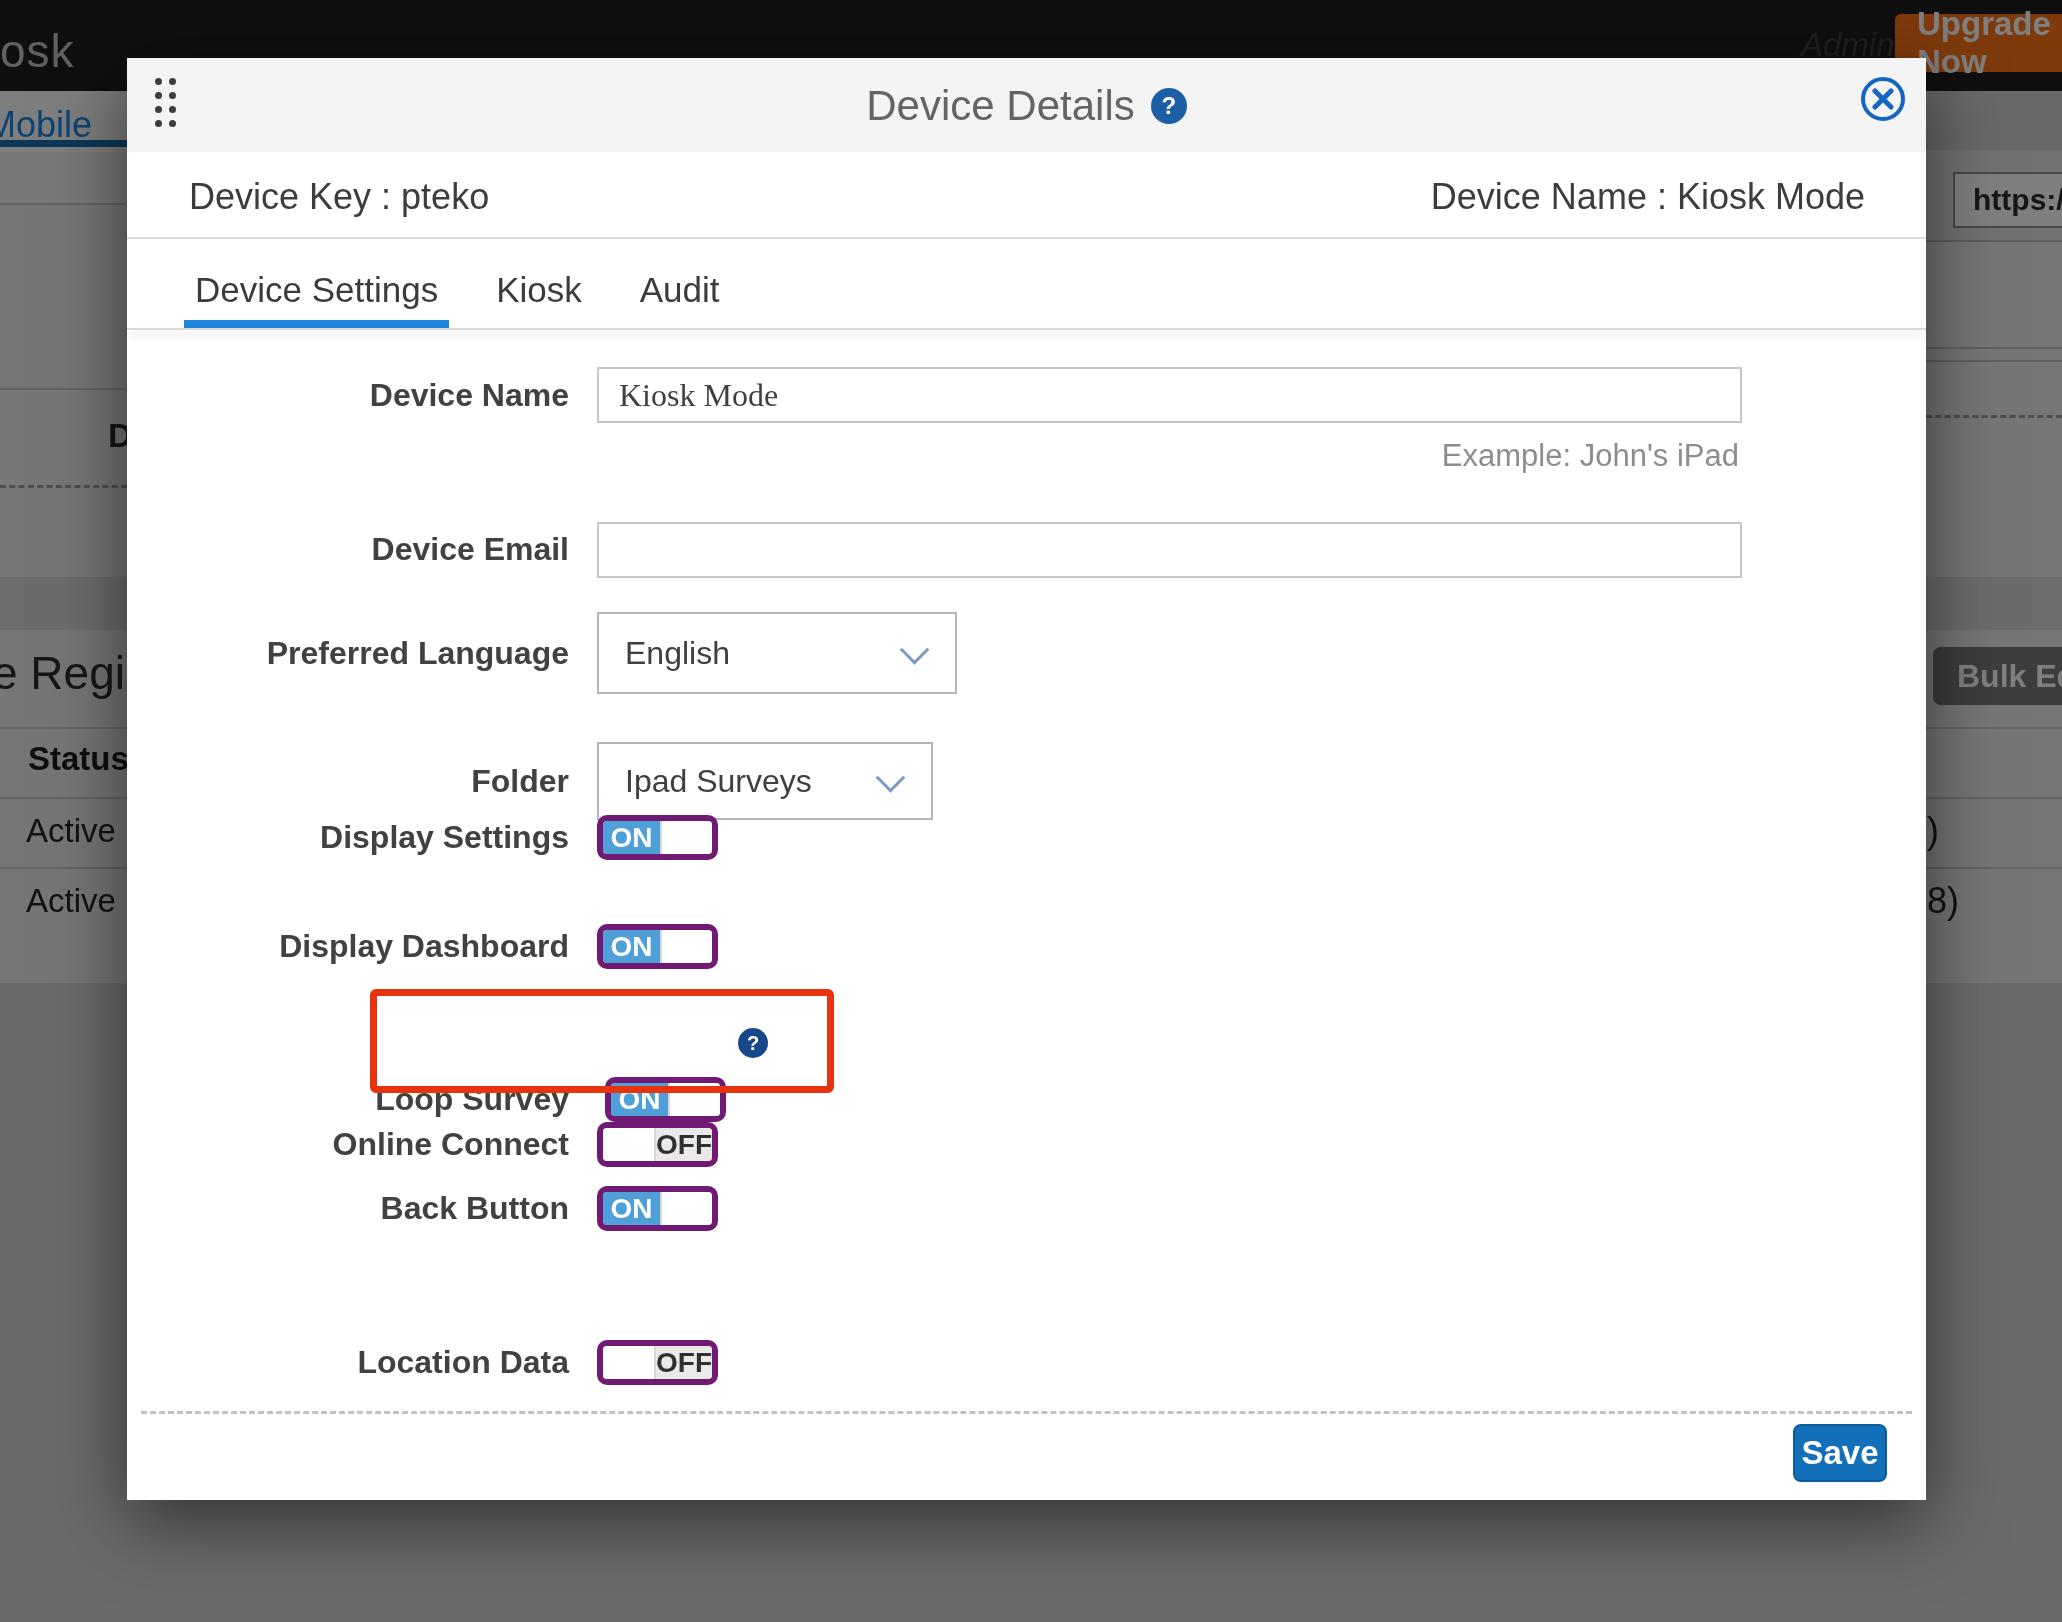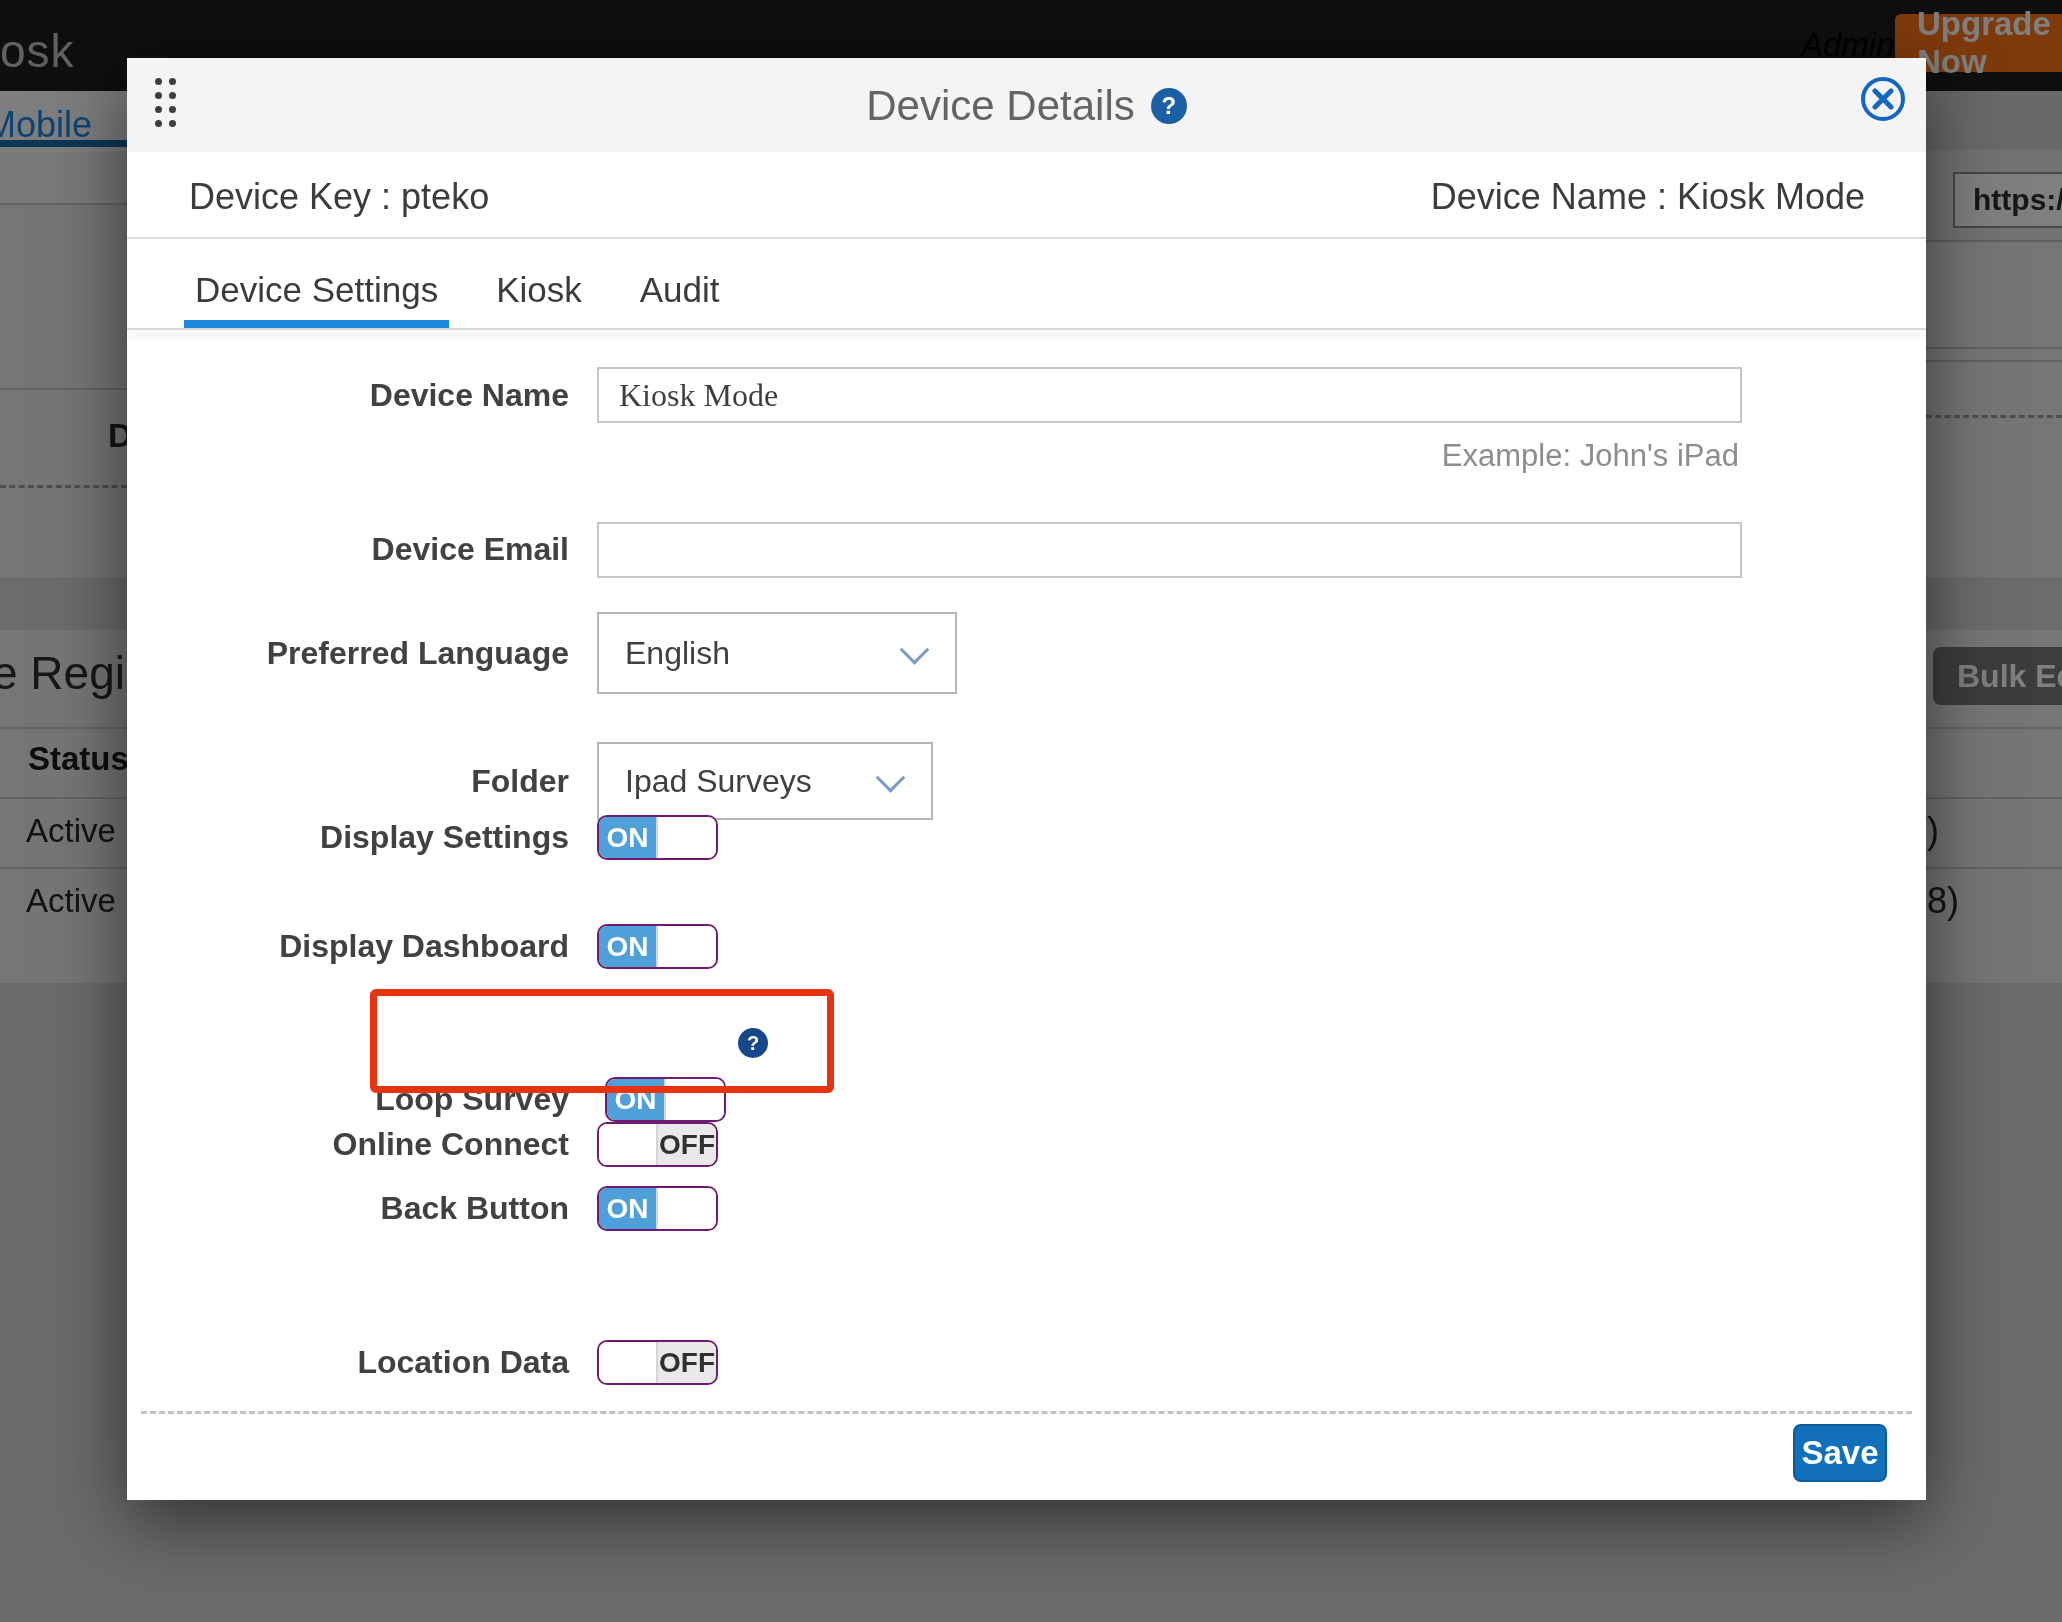--- a/index.html
+++ b/index.html
@@ -3,21 +3,21 @@
 <meta charset="utf-8">
 <style>
   html,body{margin:0;padding:0;background:#555;}
   .stage{position:relative;width:2062px;height:1622px;overflow:hidden;background:#ececec;
          font-family:"Liberation Sans",sans-serif;-webkit-font-smoothing:antialiased;}
   .abs{position:absolute;}
 
   
   .bg-header{left:0;top:0;width:100%;height:91px;background:#1e1e1e;}
   .bg-logo{left:0;top:24px;font-size:46px;color:#c2c2c2;letter-spacing:1px;}
-  .bg-admin{left:1801px;top:26px;font-size:33px;font-style:italic;color:#000000;}
+  .bg-admin{left:1801px;top:26px;font-size:33px;font-style:italic;color:#404040;}
   .bg-upgrade{left:1895px;top:14px;width:220px;height:58px;background:#ff7518;color:#fff;
               font-size:33px;font-weight:700;display:flex;align-items:center;padding-left:22px;
               box-sizing:border-box;border-radius:6px 0 0 6px;}
   .bg-tabbar{left:0;top:91px;width:127px;height:61px;background:#fdfdfd;}
   .bg-mobile{left:-14px;top:104px;font-size:36px;font-weight:500;color:#1b87e6;}
   .bg-mobile-under{left:-14px;top:140px;width:172px;height:7px;background:#1a6fae;}
   .bg-band-l1{left:0;top:152px;width:127px;height:51px;background:#f3f3f3;border-bottom:2px solid #c9c9c9;}
   .bg-line-l388{left:0;top:388px;width:127px;height:2px;background:#c9c9c9;}
   .bg-frag-d{left:108px;top:416px;font-size:34px;font-weight:700;color:#2b2b2b;}
   .bg-dash-l{left:0;top:485px;width:127px;border-top:3px dashed #9c9c9c;}
@@ -74,21 +74,21 @@
           font-family:Liberation Serif, serif;font-size:32px;color:#3f3f3f;padding:0 20px;outline:none;}
   .hint{top:380px;right:187px;font-size:31px;color:#8d8d8d;}
   .sel{height:82px;border:2px solid #b5b5b5;background:#fff;box-sizing:border-box;position:relative;
        display:flex;align-items:center;padding-left:26px;font-size:32px;color:#3f3f3f;}
   .sel .chev{position:absolute;right:30px;top:50%;width:18px;height:18px;
              border-right:3px solid #7d9cc0;border-bottom:3px solid #7d9cc0;
              transform:translateY(-65%) rotate(45deg);}
   .sel-lang{width:360px;}
   .sel-folder{width:336px;height:78px;}
 
-  .toggle{width:121px;height:45px;border:2px solid #701a75;border-radius:10px;box-sizing:border-box;
+  .toggle{width:121px;height:45px;border:6px solid #701a75;border-radius:10px;box-sizing:border-box;
           display:flex;overflow:hidden;background:#fde047;}
   .tg-on{width:57px;background:#4f9fd9;color:#fff;font-size:28px;font-weight:700;
          display:flex;align-items:center;justify-content:center;}
   .tg-off{flex:1;background:#e9e9e9;color:#303030;font-size:28px;font-weight:700;
           display:flex;align-items:center;justify-content:center;}
   .tg-knob-r{flex:1;background:#fff;border-left:2px solid #d6d6d6;}
   .tg-knob-l{width:57px;background:#fff;border-right:2px solid #d6d6d6;}
 
   .redbox{left:243px;top:931px;width:464px;height:104px;border:7px solid #e8330f;border-radius:6px;
           box-sizing:border-box;pointer-events:none;}

